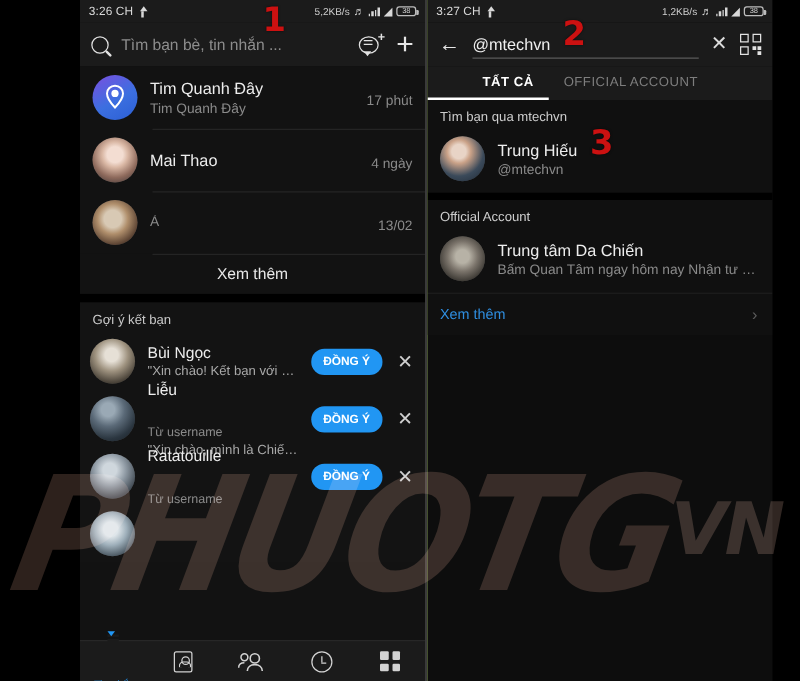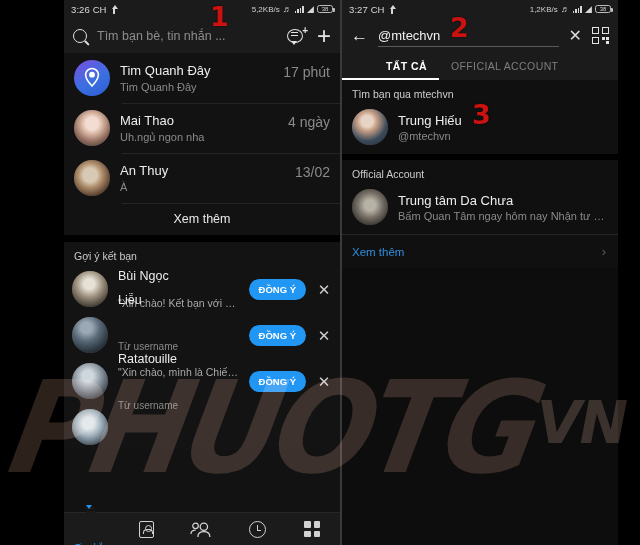--- a/index.html
+++ b/index.html
@@ -137,37 +137,37 @@
     background: #f5a623; border: 2px solid #121212;
   }
   .av-badge:after {
     content: ""; position: absolute; left: 2.5px; top: 3.5px;
     width: 4px; height: 2px; border-left: 1.3px solid #fff; border-bottom: 1.3px solid #fff;
     transform: rotate(-45deg);
   }
   .chat-mid { flex: 1; min-width: 0; display: flex; flex-direction: column; gap: 3px; }
   .chat-name { font-size: 13px; color: #ededed; white-space: nowrap; overflow: hidden; text-overflow: ellipsis; }
   .chat-sub { font-size: 11px; color: #8a8a8a; white-space: nowrap; overflow: hidden; text-overflow: ellipsis; }
-  .chat-meta { font-size: 14px; color: #8a8a8a; flex: 0 0 auto; align-self: flex-start; margin-top: 3px; }
+  .chat-meta { font-size: 11px; color: #8a8a8a; flex: 0 0 auto; align-self: flex-start; margin-top: 14px; }
   .chat-meta.warn { color: #e07b39; }
 
   .xem-them-row {
     height: 32px; display: flex; align-items: center; justify-content: center;
     font-size: 12.5px; color: #e8e8e8; position: relative; background: #121212;
   }
   .xem-them-row:before {
     content: ""; position: absolute; left: 58px; right: 0; top: 0; height: 1px; background: #242424;
   }
 
   
   .sug-sep { height: 7px; background: #000; }
   .sug-wrap { background: #131313; }
   .sug-title { font-size: 10.5px; color: #cacaca; padding: 8px 10px 4px 10px; }
   .sug-row { display: flex; align-items: center; gap: 10px; padding: 6px 8px; height: 46px; position: relative; }
-  .sug-mid { flex: 1; min-width: 0; display: flex; flex-direction: column; gap: 14px; }
+  .sug-mid { flex: 1; min-width: 0; display: flex; flex-direction: column; gap: 2px; }
   .sug-name { font-size: 12.5px; color: #ededed; white-space: nowrap; overflow: hidden; text-overflow: ellipsis; }
   .sug-sub { font-size: 10px; color: #8a8a8a; white-space: nowrap; overflow: hidden; text-overflow: ellipsis; margin-top: 20px; }
   .sug-msg { font-size: 10.5px; color: #a9a9a9; white-space: nowrap; overflow: hidden; text-overflow: ellipsis; }
   .sug-btn {
     background: #2196f3; color: #fff; border: none; border-radius: 13px;
     font-size: 9.5px; font-weight: 700; padding: 5px 10px; white-space: nowrap;
     font-family: "Liberation Sans", sans-serif;
   }
   .sug-x { font-size: 15px; color: #cfcfcf; width: 16px; text-align: center; line-height: 1; font-weight: 300; }
 
@@ -345,33 +345,31 @@
         </div>
         <div class="chat-meta">17 phút</div>
       </div>
 
       <div class="chat-row">
         <div class="av">
             <div class="av-img p2"></div>
           </div>
         <div class="chat-mid">
           <div class="chat-name">Mai  Thao</div>
-          <div class="chat-sub">Uh.ngủ ngon nha</div>
         </div>
         <div class="chat-meta">4 ngày</div>
       </div>
 
 
 
       <div class="chat-row">
         <div class="av">
             <div class="av-img p3"></div>
           </div>
         <div class="chat-mid">
-          <div class="chat-name">An Thuy</div>
           <div class="chat-sub">À</div>
         </div>
         <div class="chat-meta">13/02</div>
       </div>
 
       <div class="xem-them-row">Xem thêm</div>
     </div>
 
     <div class="sug-sep"></div>
 
@@ -507,21 +505,21 @@
 
     <div class="gap-dark"></div>
 
     <div>
       <div class="sect-hd">Official Account</div>
       <div class="res-row">
         <div class="av">
             <div class="av-img p6"></div>
           </div>
         <div class="res-mid">
-          <div class="res-name">Trung tâm Da Chưa</div>
+          <div class="res-name">Trung tâm Da Chiến</div>
           <div class="res-sub">Bấm Quan Tâm ngay hôm nay Nhận tư vấn...</div>
         </div>
       </div>
       <div class="thin-sep"></div>
       <div class="xem-link">
         <span>Xem thêm</span>
         <span class="chev">›</span>
       </div>
     </div>
 

